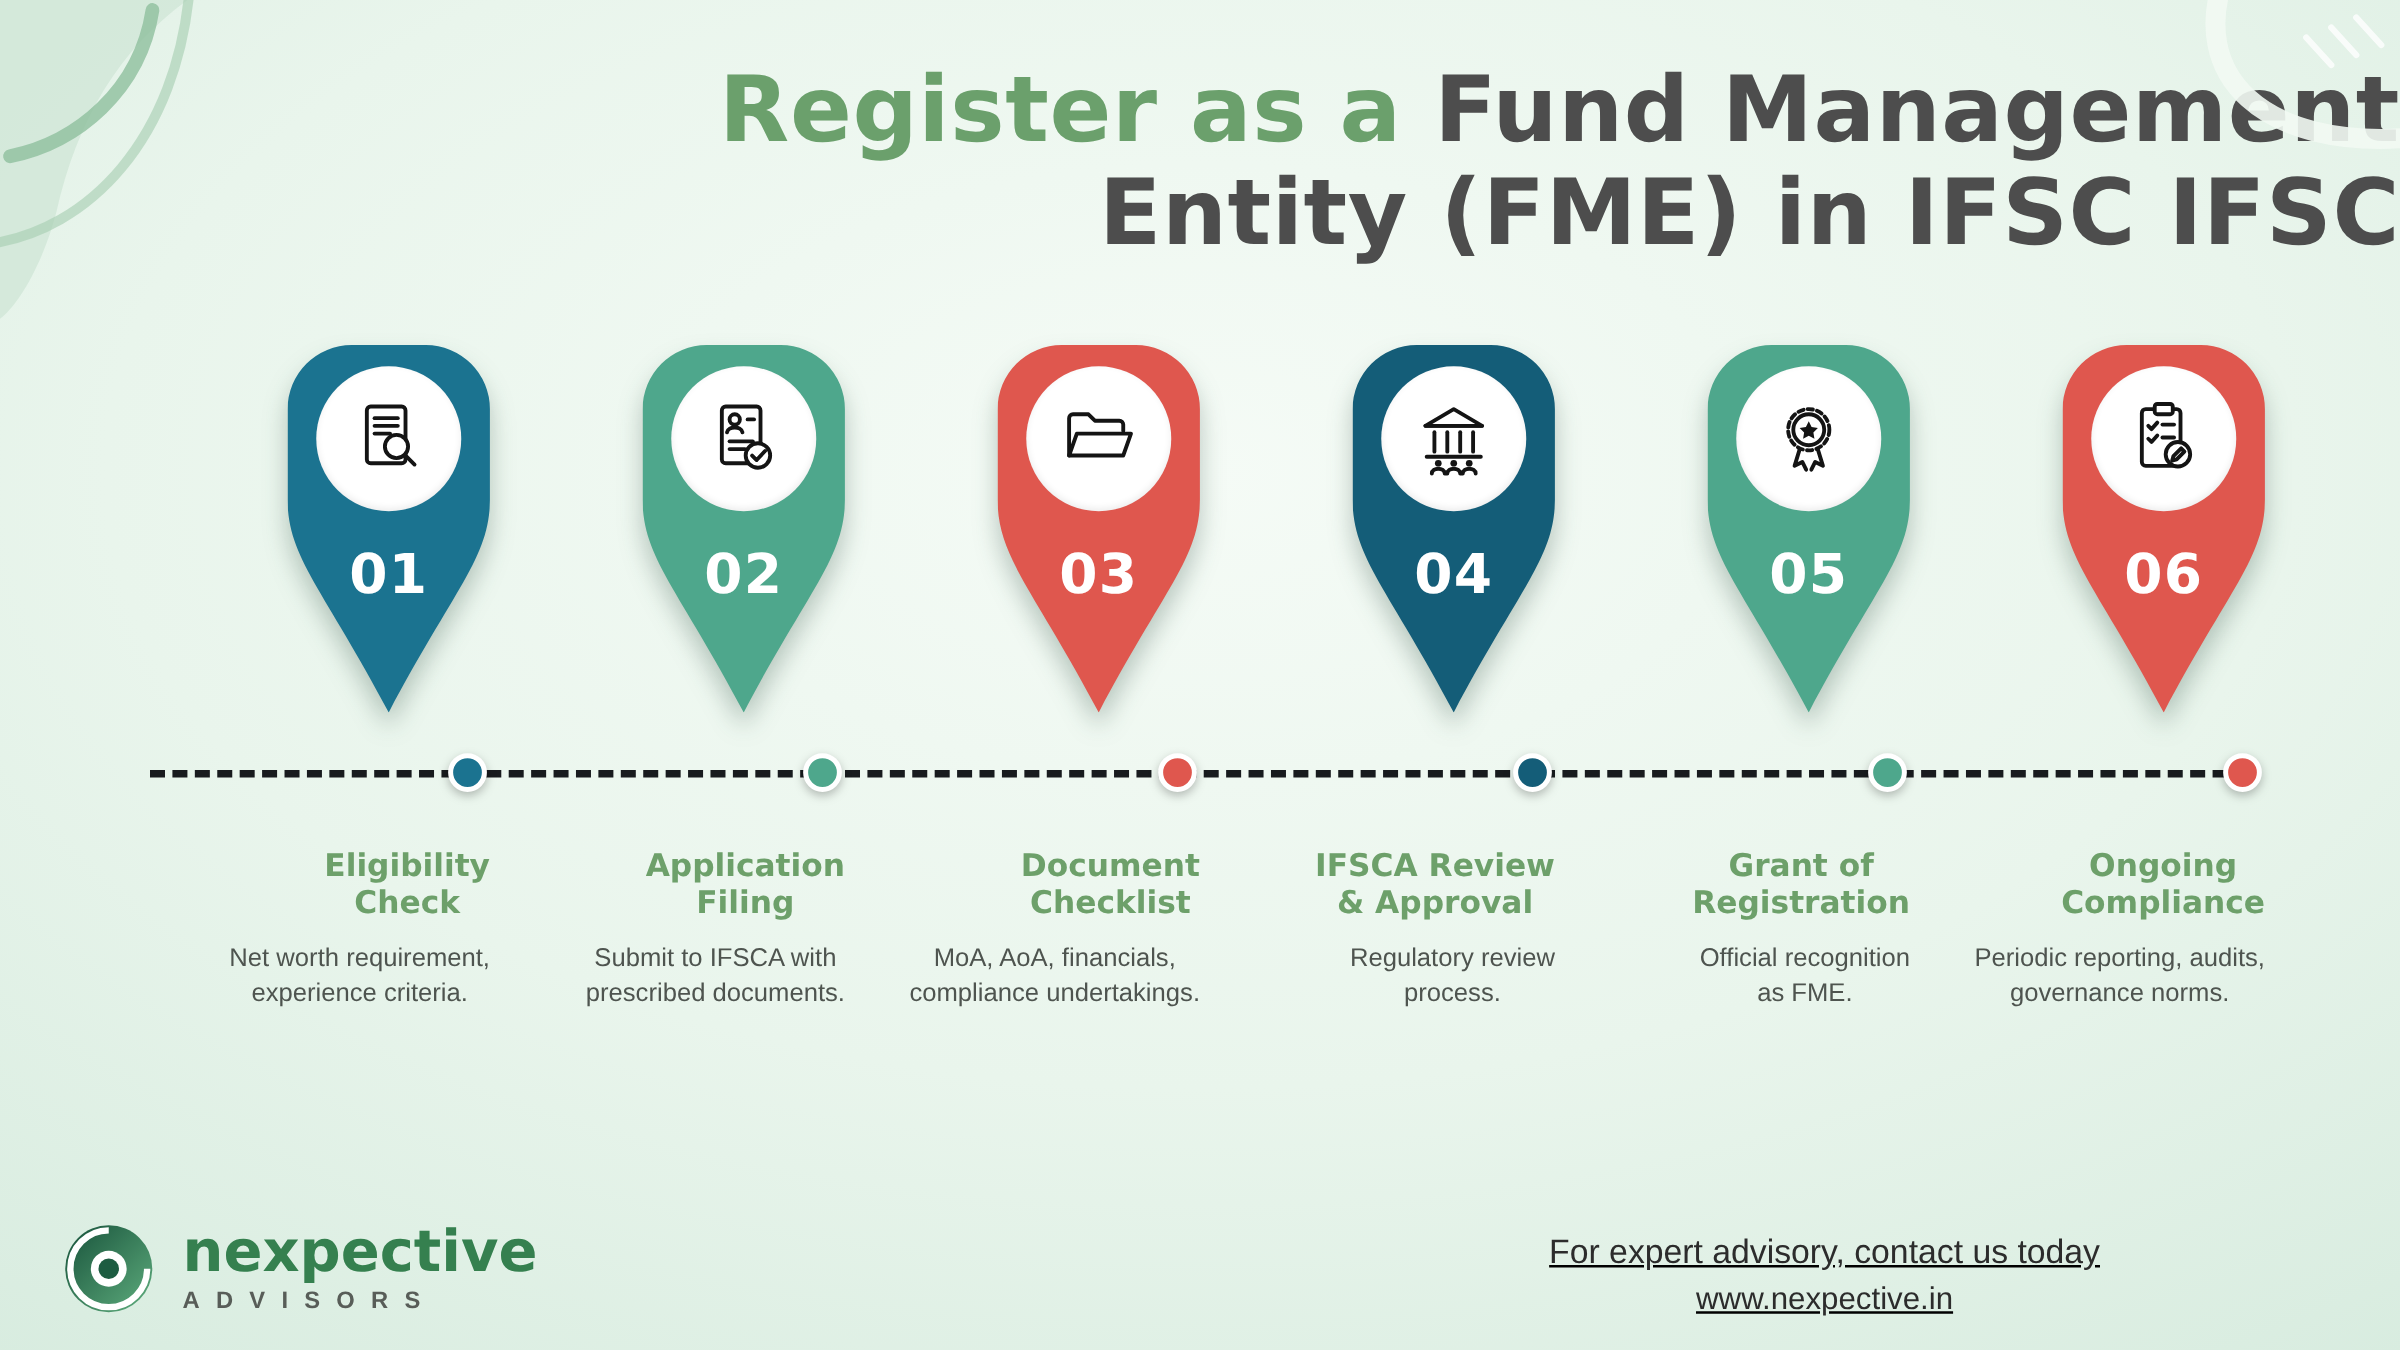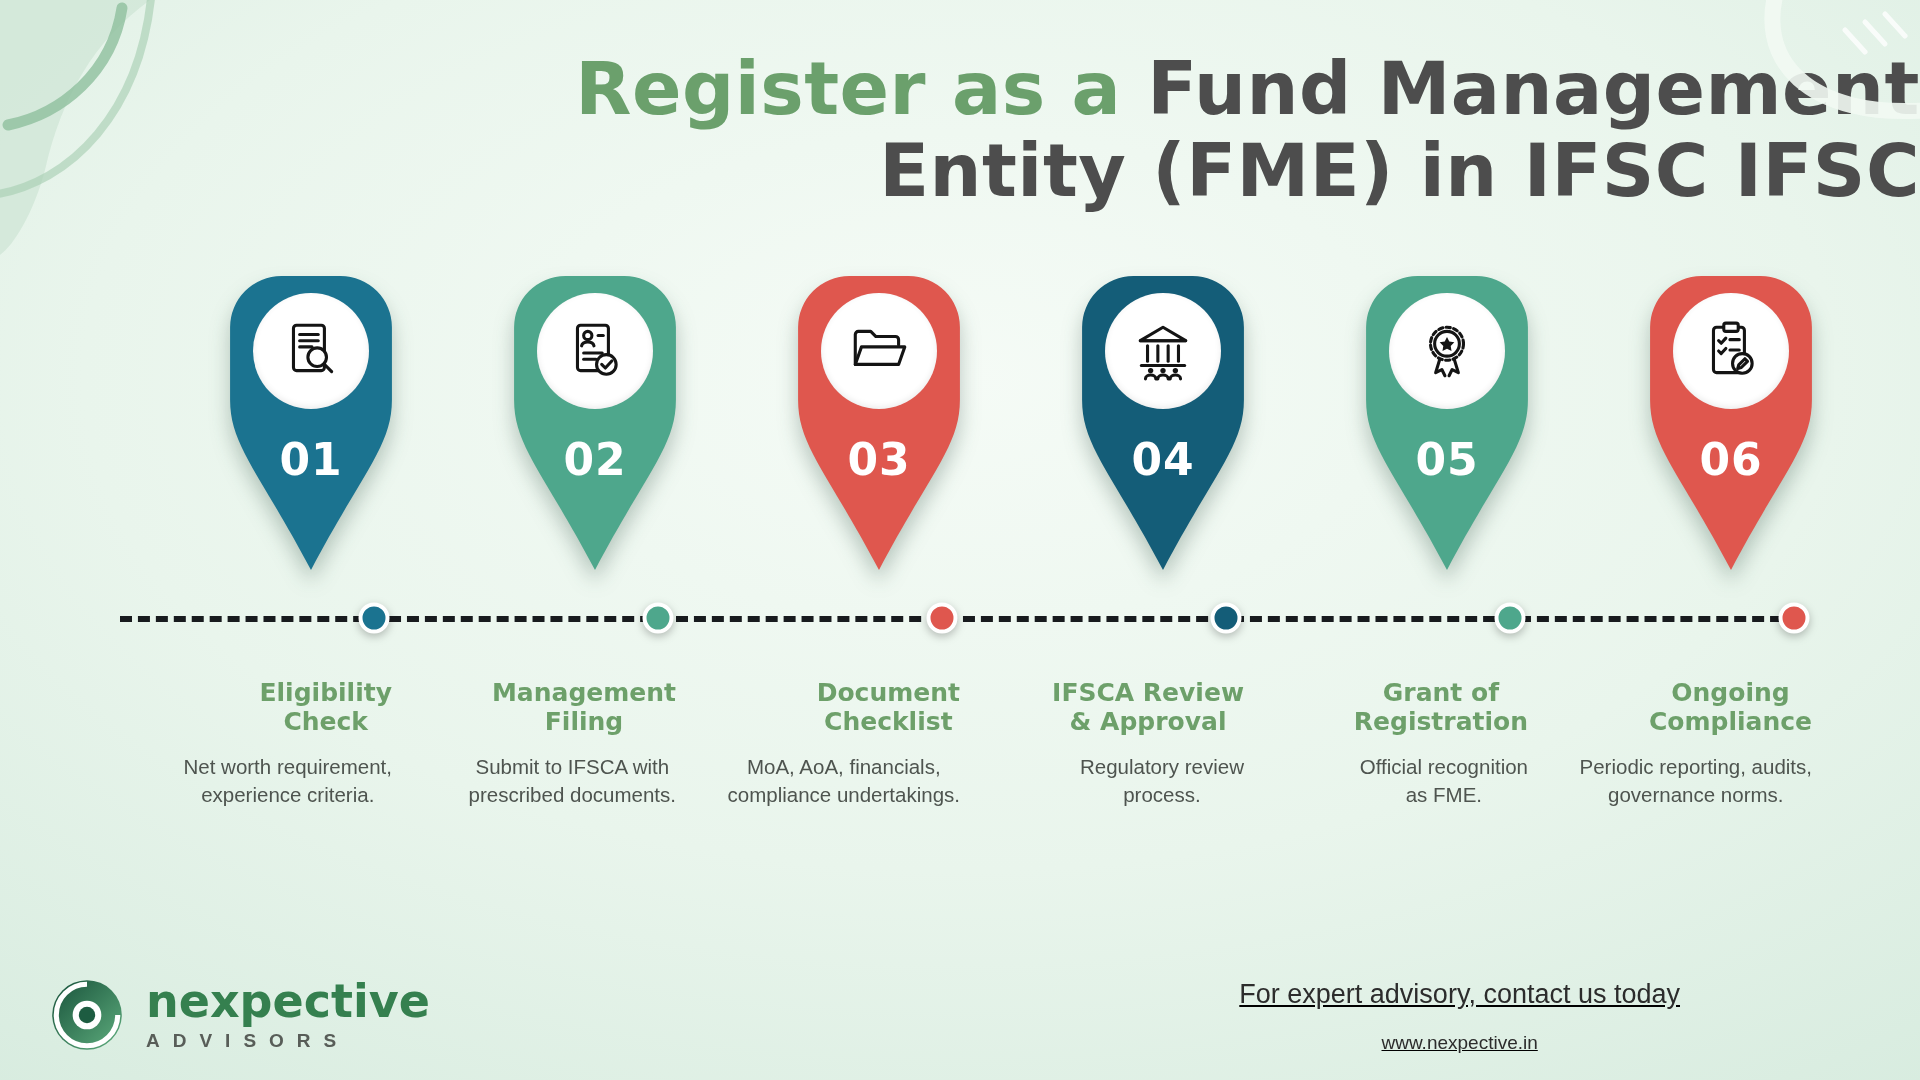--- a/index.html
+++ b/index.html
@@ -69,21 +69,21 @@
   .brand-name {
     font-family:"DejaVu Sans", sans-serif;
     font-size:46px; font-weight:700; color:#35804f; line-height:1;
   }
   .brand-tagline {
     margin-top:6px; font-size:19px; font-weight:600;
     letter-spacing:13px; color:#585d58;
   }
   .contact { position:absolute; right:240px; bottom:26px; text-align:center;text-decoration:underline; }
   .cta { font-size:27px; font-weight:500; color:#2c2c2c; }
-  .website { margin-top:22px; font-size:19px; font-weight:500; color:#2c2c2c; }
+  .website { margin-top:8px; font-size:25px; font-weight:500; color:#2c2c2c; }
 </style>
 </head>
 <body>
 
 <div class="page">
 
   <svg class="deco-tl" viewBox="0 0 300 280">
     <path d="M0 0 H150 C95 40 62 95 45 170 C34 212 14 245 0 255 Z" fill="#cfe6d5" opacity="0.75"></path>
     <path d="M8 125 C62 114 112 72 122 8" stroke="#8fbf9d" stroke-width="11" fill="none" stroke-linecap="round" opacity="0.8"></path>
     <path d="M-8 195 C70 184 142 112 152 -12" stroke="#a9d0b4" stroke-width="8" fill="none" stroke-linecap="round" opacity="0.65"></path>
@@ -143,21 +143,21 @@
             <line x1="21" y1="40" x2="33" y2="40"></line>
             <circle cx="43" cy="45" r="9.5" fill="#ffffff"></circle>
             <path d="M38.5 45l3.5 3.5 6.5-7"></path>
           </svg>
         </div>
         <div class="pin-number">02</div>
       </div>
       <svg class="dot" viewBox="0 0 36 36">
         <circle cx="18" cy="18" r="13.5" stroke="#ffffff" stroke-width="4" fill="#4ea78c"></circle>
       </svg>
-      <div class="heading">Management
+      <div class="heading">Application
 Filing</div>
       <div class="desc">Submit to IFSCA with
 prescribed documents.</div>
     </div>
 
     <div class="col">
       <div class="pin-wrap">
         <svg class="pin-svg" viewBox="0 0 120 218">
           <path d="M38 0 H82 A38 38 0 0 1 120 38 V92 C120 126 98 146 60 218 C22 146 0 126 0 92 V38 A38 38 0 0 1 38 0 Z" fill="#df574e"></path>
         </svg>

